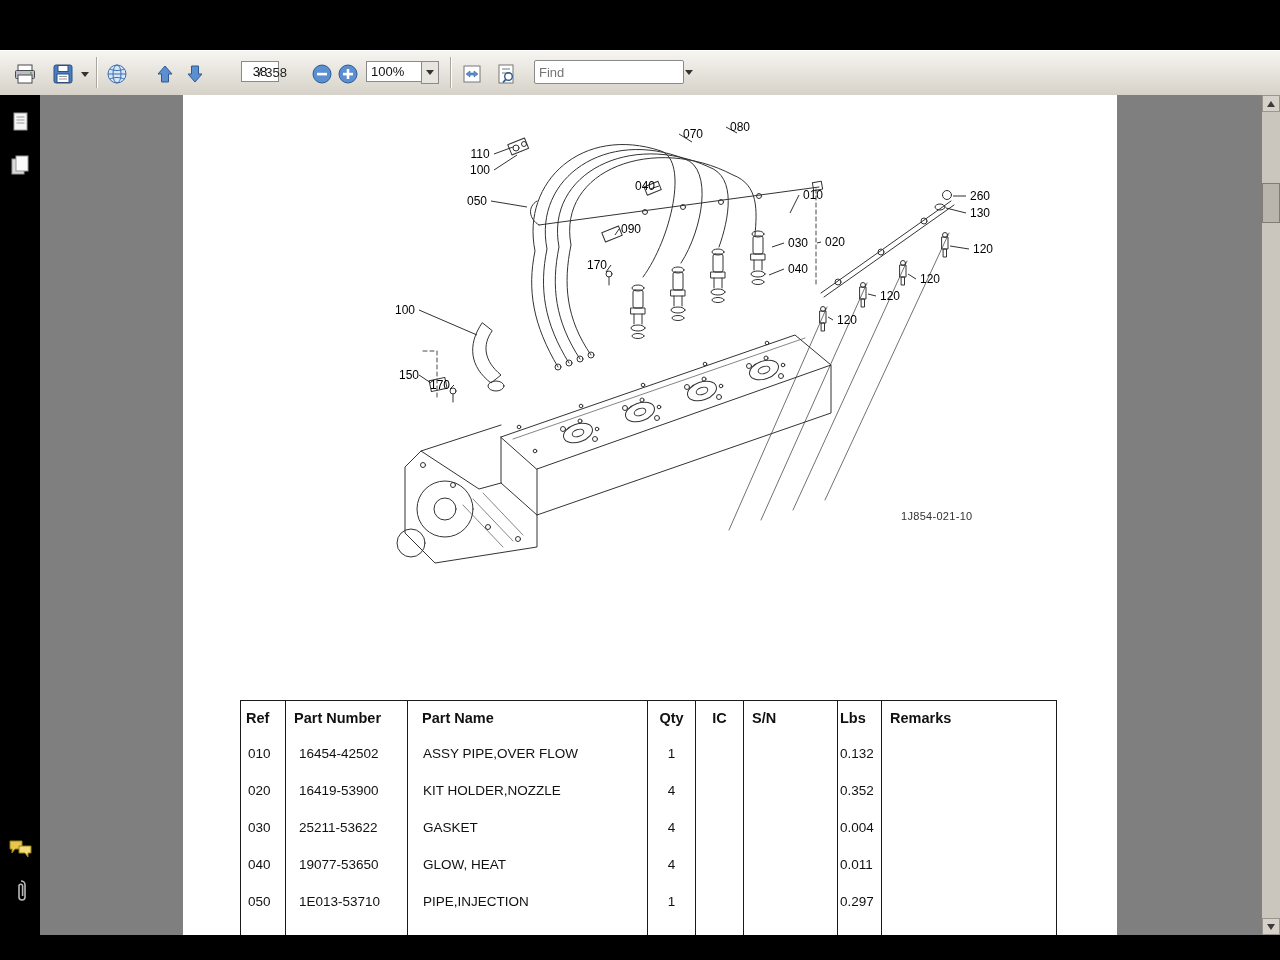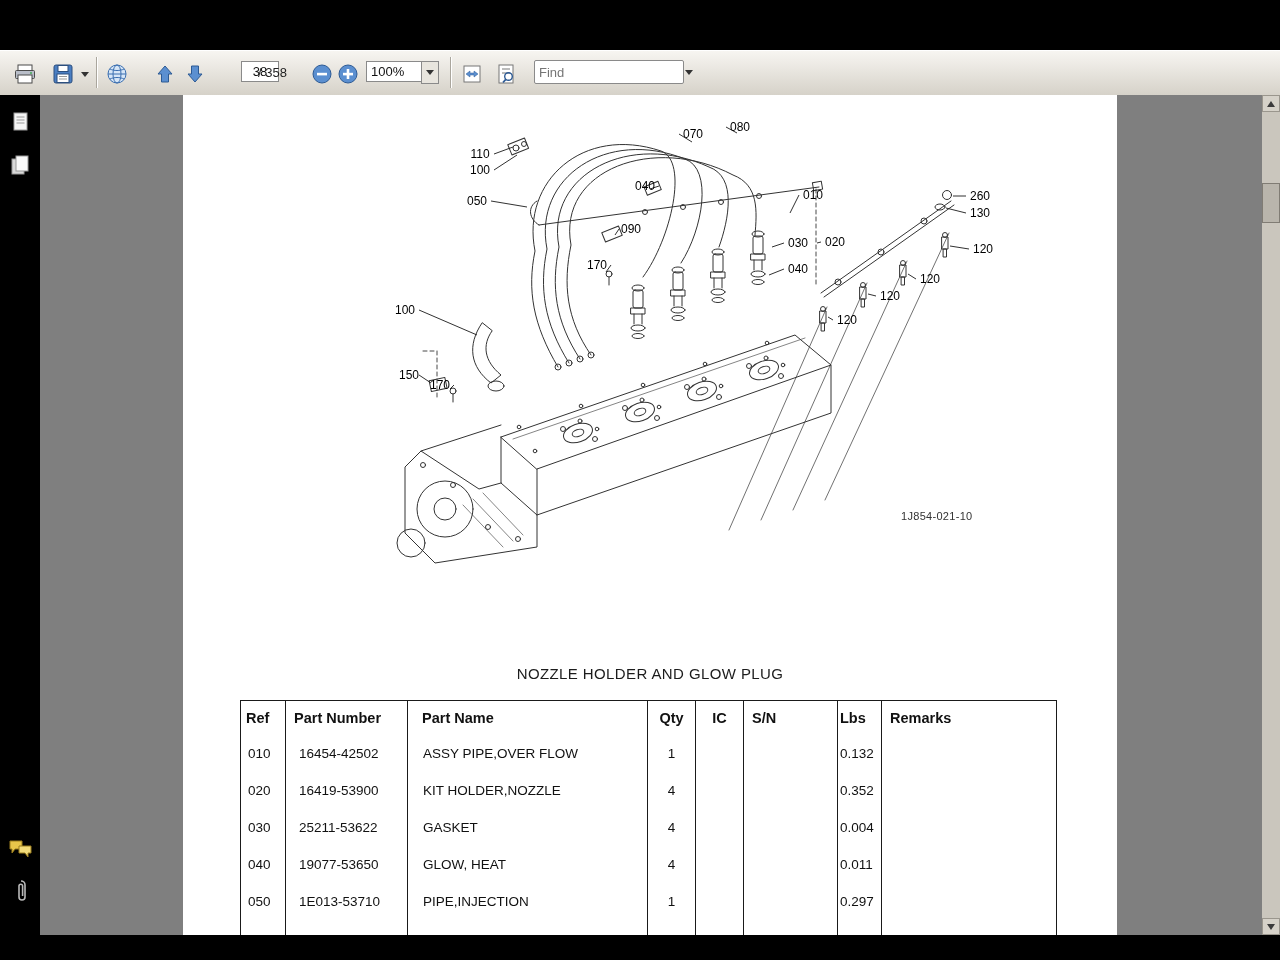--- a/index.html
+++ b/index.html
@@ -394,21 +394,20 @@
           <div class="callout" style="left: 784px; top: 95px;">260</div>
           <div class="callout" style="left: 784px; top: 112px;">130</div>
           <div class="callout" style="left: 787px; top: 148px;">120</div>
           <div class="callout" style="left: 734px; top: 178px;">120</div>
           <div class="callout" style="left: 694px; top: 195px;">120</div>
           <div class="callout" style="left: 651px; top: 219px;">120</div>
         </div>
 
       <div class="stamp">1J854-021-10</div>
 
-      <div class="doc-title">NOZZLE HOLDER AND GLOW PLUG</div>
 
       <div class="doc-table">
         <table>
           <colgroup>
             <col style="width:45px">
               <col style="width:122px">
               <col style="width:240px">
             <col style="width:48px">
               <col style="width:48px">
               <col style="width:94px">

